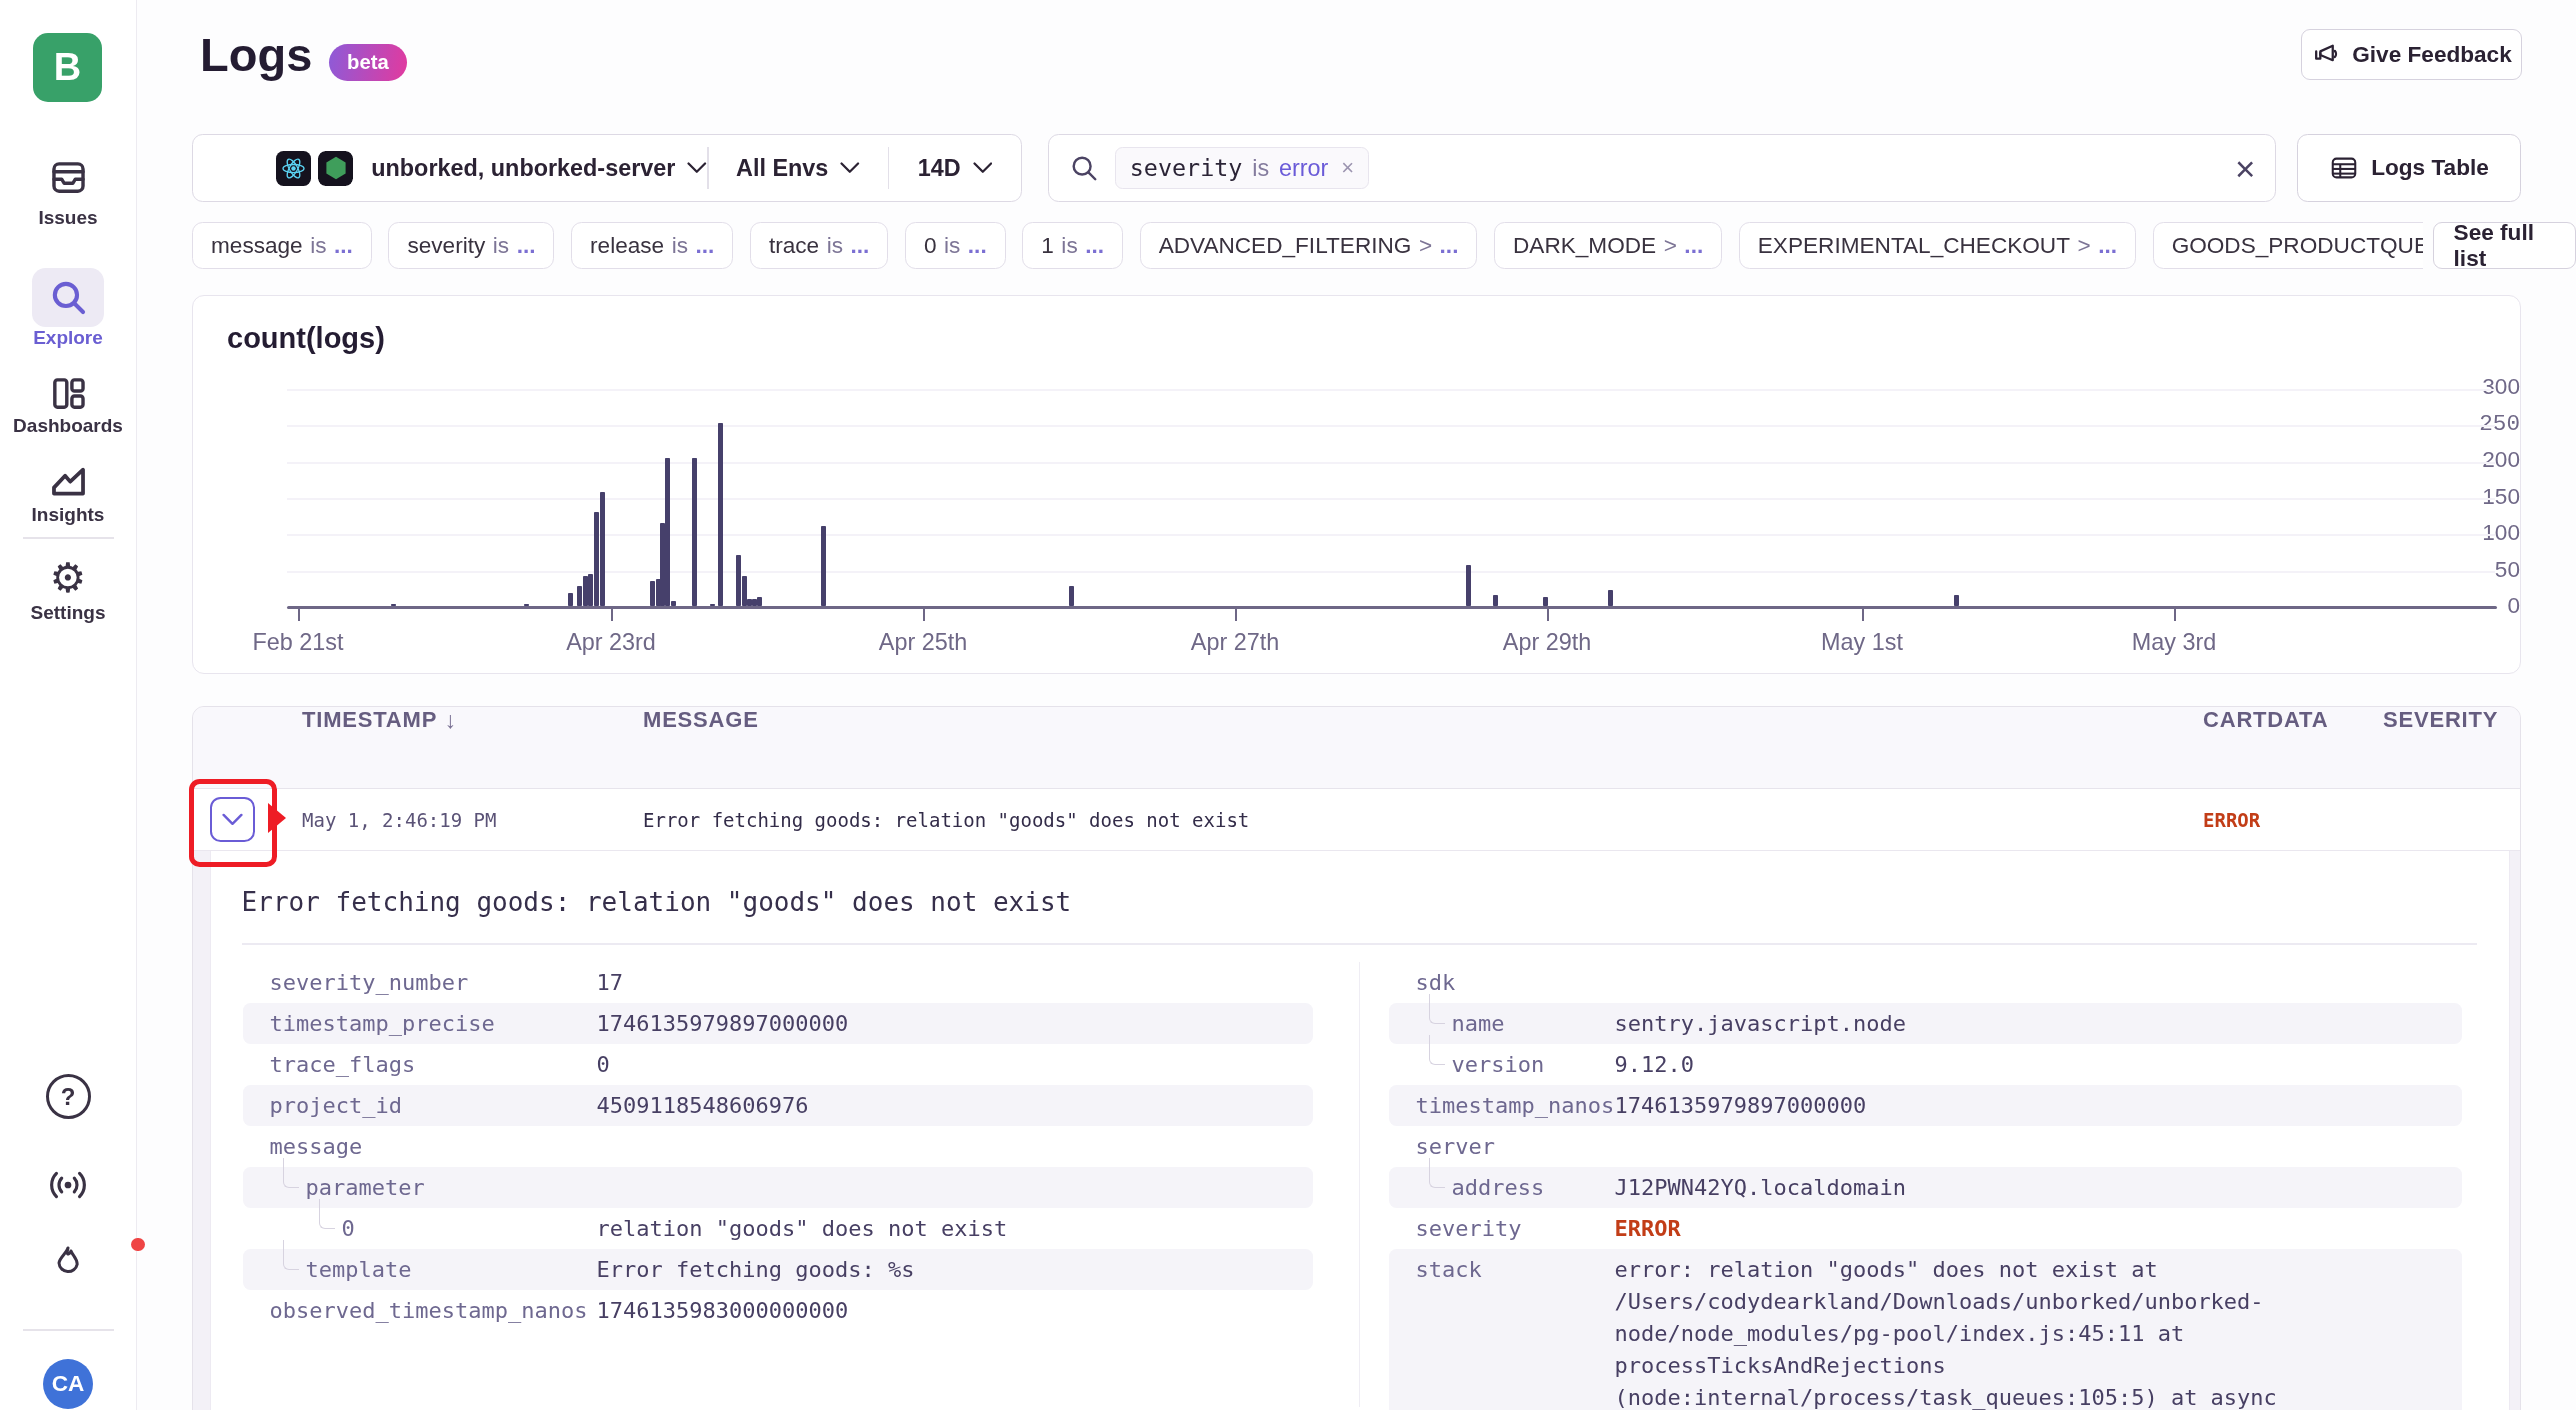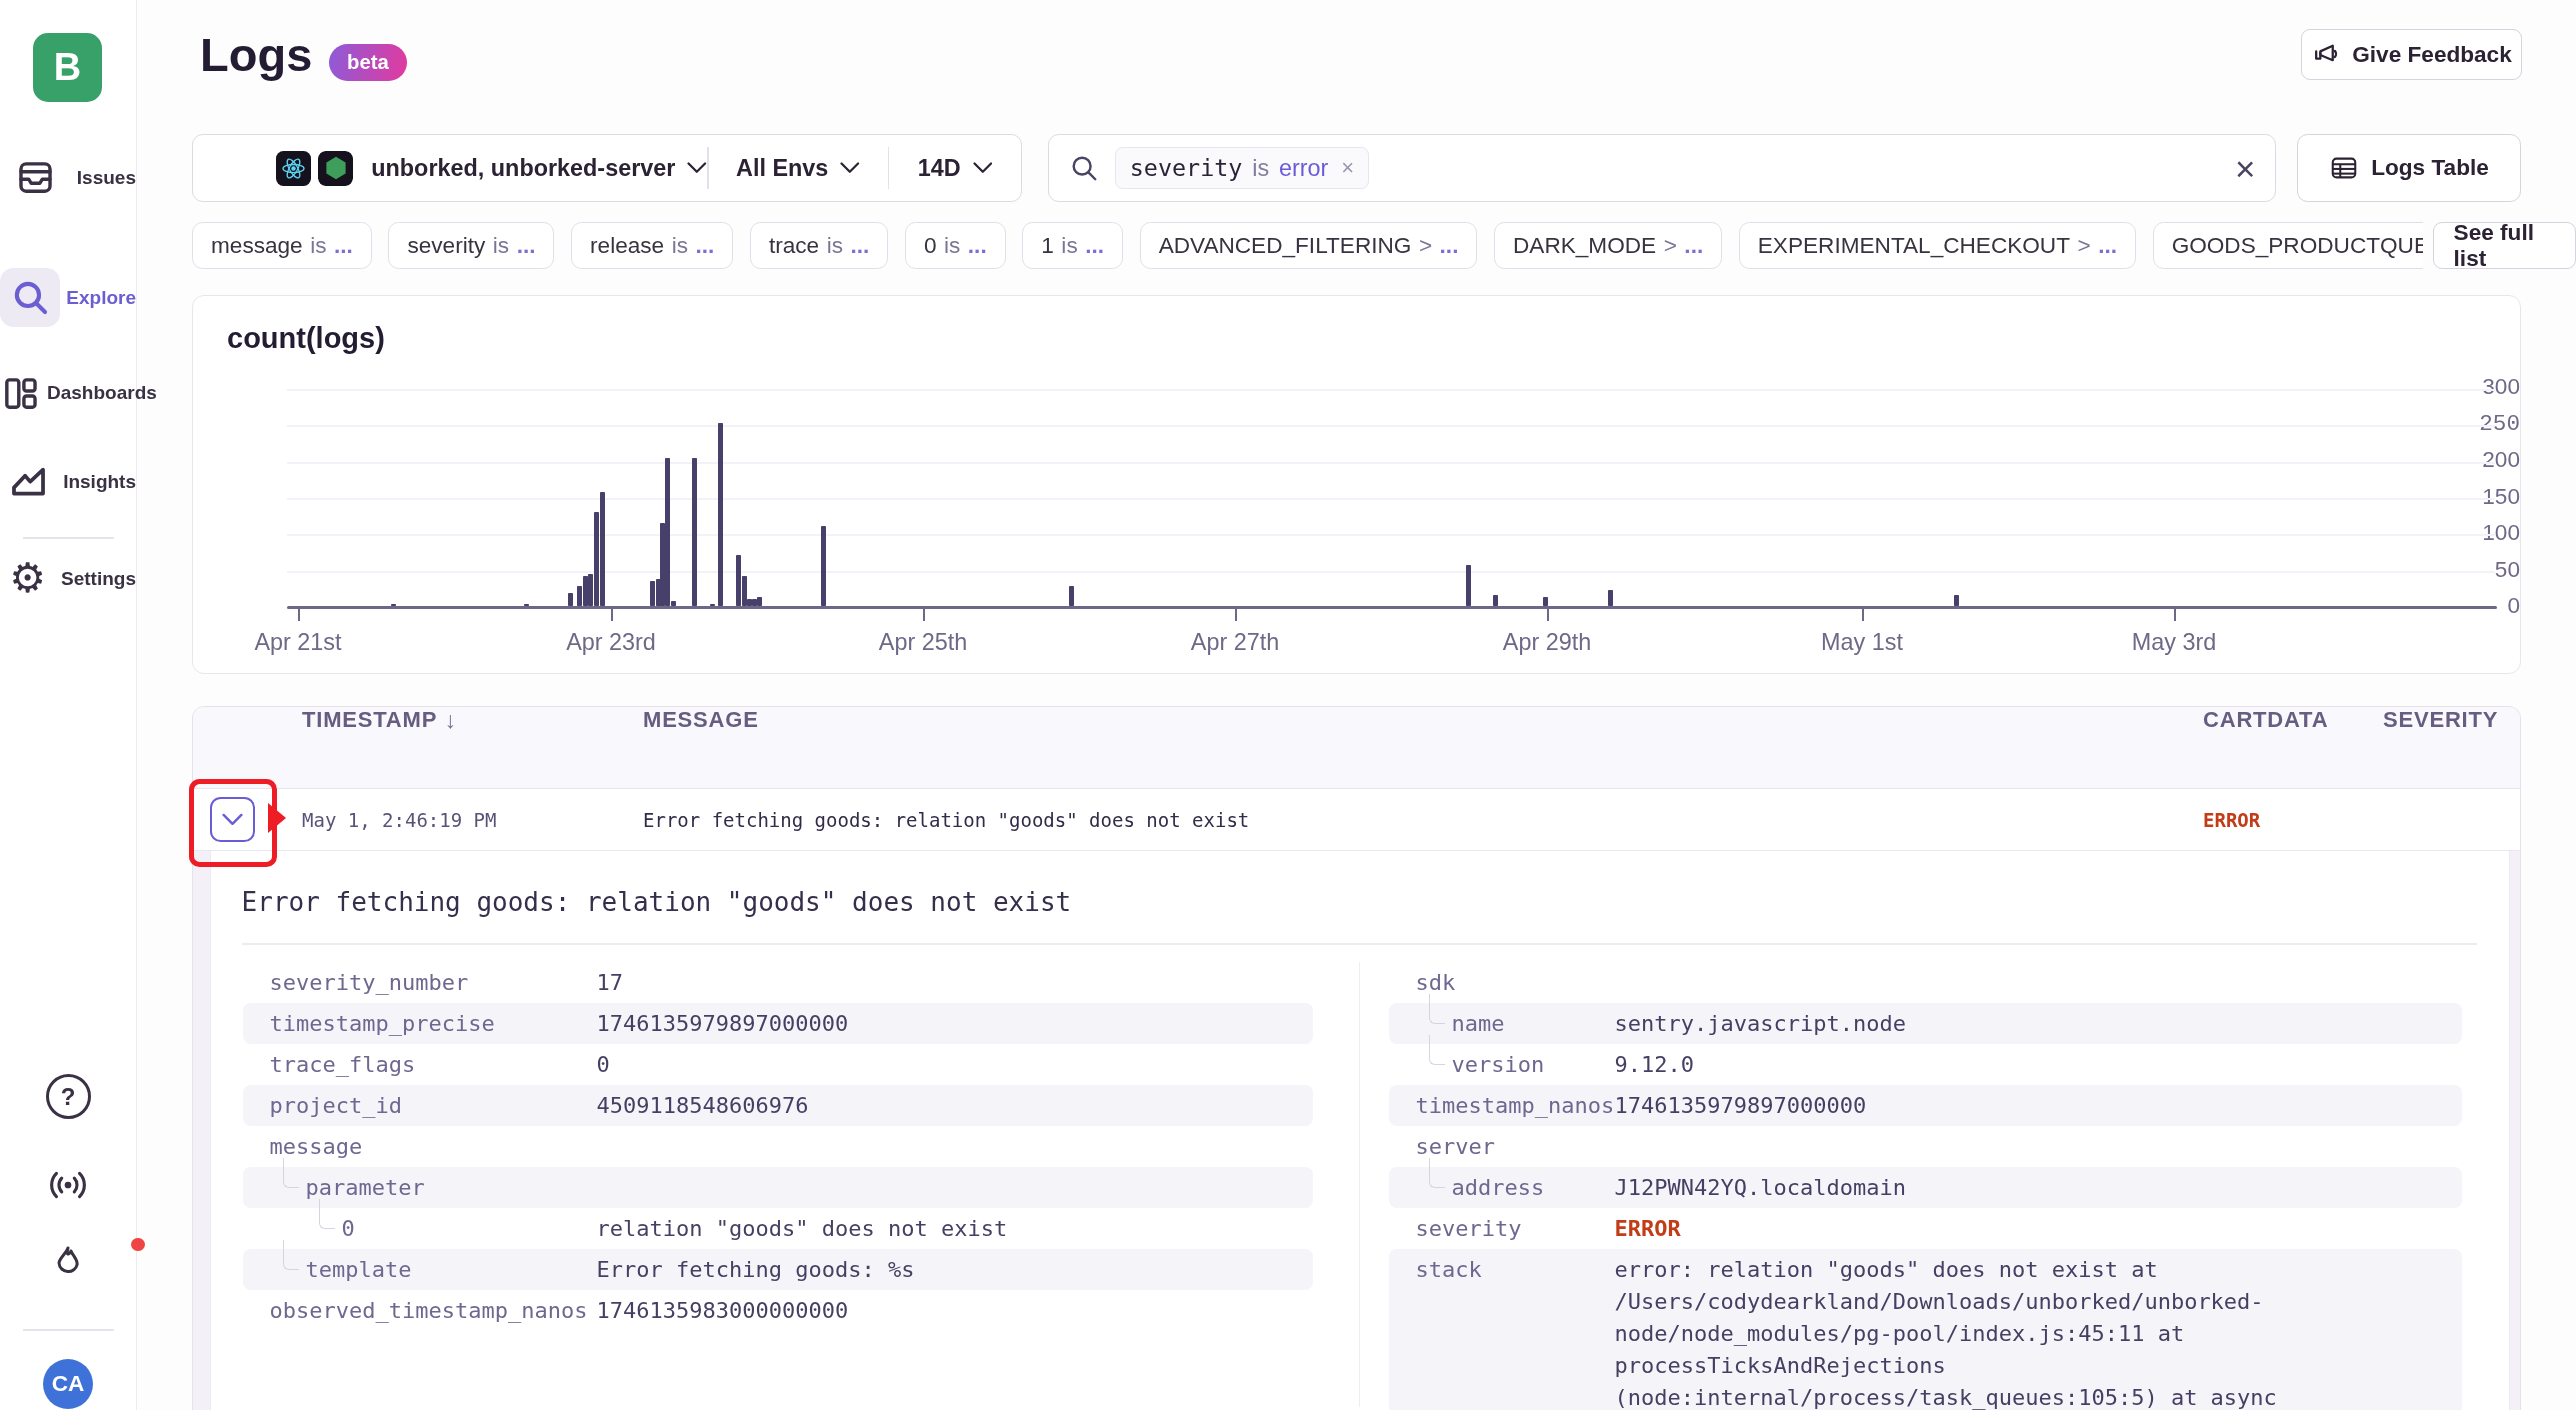--- a/index.html
+++ b/index.html
@@ -2,21 +2,21 @@
 <html style="font-size:12px"><head>
 <meta charset="utf-8">
 <style>
   html,body{margin:0;padding:0}
   body{width:2576px;height:1411px;position:relative;overflow:hidden;background:#fdfdfe;
        font-family:"Liberation Sans",sans-serif;color:#2b2233;}
   
   .sidebar{position:absolute;left:0;top:0;width:136px;height:1411px;background:#fff;border-right:1.5px solid #edebf1;z-index:10}
   .logo{position:absolute;left:33px;top:33px;width:69px;height:69px;background:#38a169;border-radius:15px;
         color:#fff;font-weight:bold;font-size:38px;display:flex;align-items:center;justify-content:center}
-  .nav-item{position:absolute;left:0;width:136px;display:flex;flex-direction:row;align-items:center;gap:6px;cursor:pointer}
+  .nav-item{position:absolute;left:0;width:136px;display:flex;flex-direction:column;align-items:center;gap:0;cursor:pointer}
   .nav-label{font-size:19px;font-weight:bold;color:#3a3244}
   .nav-item.active .nav-label{color:#6a5ed2}
   .icon-pill{width:72px;height:59px;border-radius:13.6px;display:flex;align-items:center;justify-content:center}
   .nav-item.active .icon-pill{background:#edeaf4}
   .side-div{position:absolute;left:22.6px;width:91px;height:1.5px;background:#e6e3ea}
   .side-ico{position:absolute;left:0;width:136px;display:flex;justify-content:center}
   .gear-glyph{font-size:41px;color:#3a3244;line-height:41px}
   .help-circ{width:39px;height:39px;border:3px solid #3a3244;border-radius:50%;display:flex;align-items:center;justify-content:center;
              font-size:24px;font-weight:bold;color:#3a3244}
   .flame-dot{position:absolute;left:85px;top:-4.5px;width:13.6px;height:13.6px;border-radius:50%;background:#ef4444}
@@ -378,21 +378,21 @@
       <div class="bar" style="left: 470px; height: 8.7px; background: rgb(70, 64, 107);"></div>
       <div class="bar" style="left: 534px; height: 80px; background: rgb(70, 64, 107);"></div>
       <div class="bar" style="left: 782px; height: 20px; background: rgb(70, 64, 107);"></div>
       <div class="bar" style="left: 1179px; height: 41px; background: rgb(70, 64, 107);"></div>
       <div class="bar" style="left: 1206px; height: 11px; background: rgb(70, 64, 107);"></div>
       <div class="bar" style="left: 1256px; height: 8.7px; background: rgb(70, 64, 107);"></div>
       <div class="bar" style="left: 1321px; height: 16px; background: rgb(70, 64, 107);"></div>
       <div class="bar" style="left: 1667px; height: 11px; background: rgb(70, 64, 107);"></div>
     </div>
 <div class="tick" style="left: 105px;"></div>
-    <div class="xlab" style="left: 105px;">Apr 21st</div>
+    <div class="xlab" style="left: 105px;">Feb 21st</div>
     <div class="tick" style="left: 418px;"></div>
     <div class="xlab" style="left: 418px;">Apr 23rd</div>
     <div class="tick" style="left: 730px;"></div>
     <div class="xlab" style="left: 730px;">Apr 25th</div>
     <div class="tick" style="left: 1042px;"></div>
     <div class="xlab" style="left: 1042px;">Apr 27th</div>
     <div class="tick" style="left: 1354px;"></div>
     <div class="xlab" style="left: 1354px;">Apr 29th</div>
     <div class="tick" style="left: 1669px;"></div>
     <div class="xlab" style="left: 1669px;">May 1st</div>

